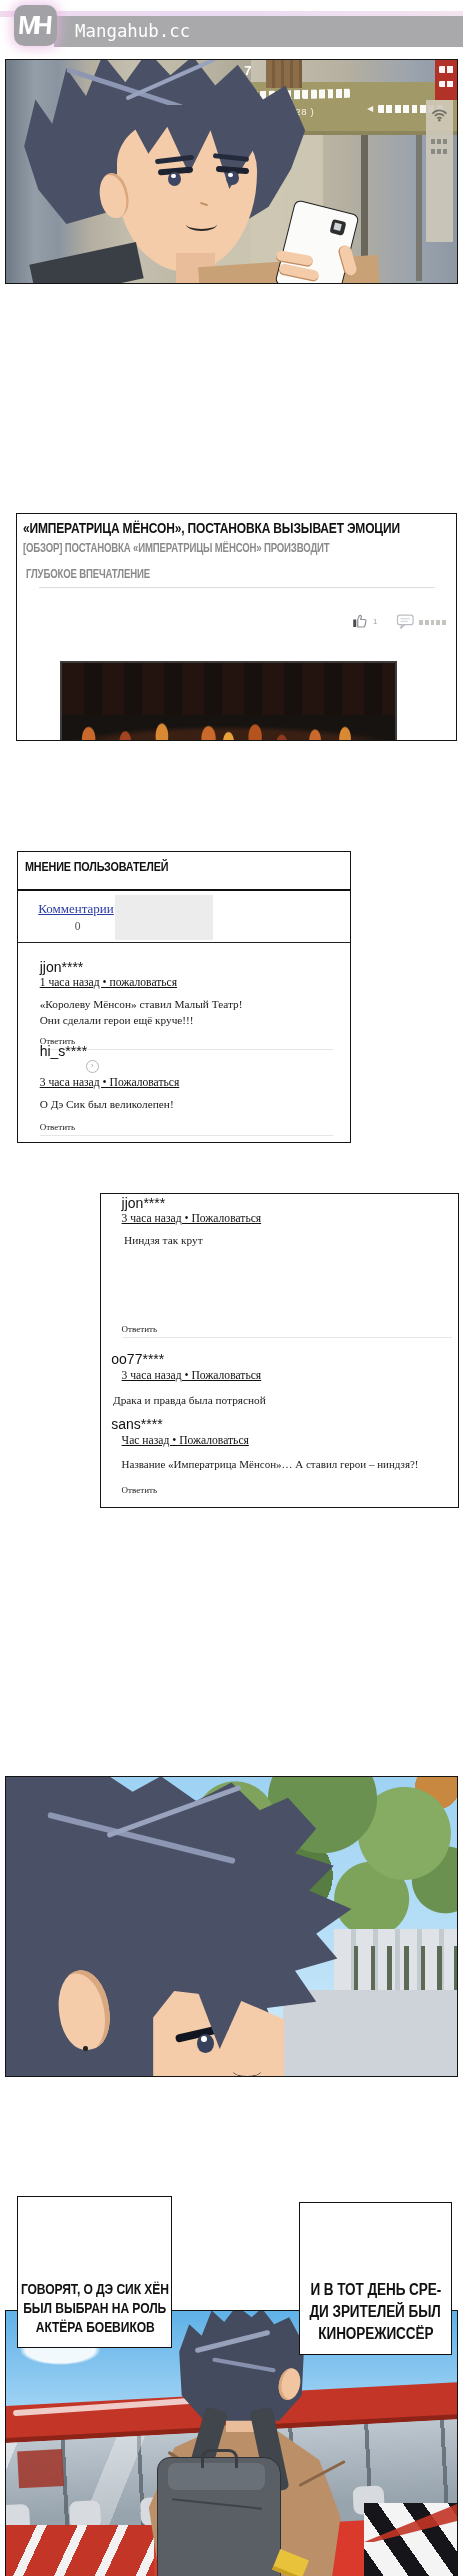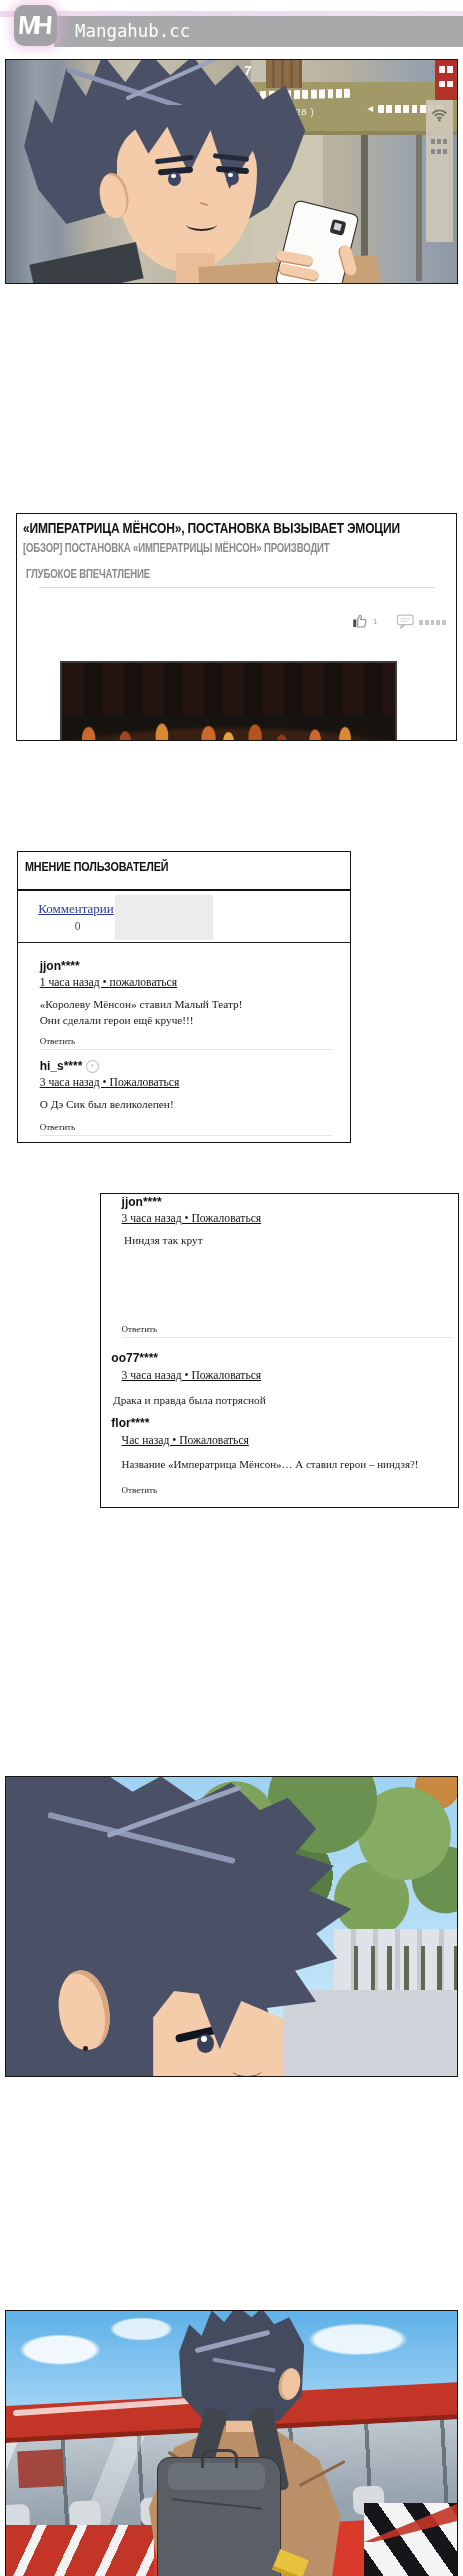--- a/index.html
+++ b/index.html
@@ -5,21 +5,21 @@
   html,body{margin:0;padding:0;background:#ffffff;}
   .page{position:relative;width:464px;height:2576px;background:#fff;overflow:hidden;
         font-family:"Liberation Sans",sans-serif;}
   .a{position:absolute;}
   .panel{position:absolute;border:1.9px solid #141414;box-sizing:border-box;overflow:hidden;background:#fff;}
   .cond{font-family:"Liberation Sans",sans-serif;font-weight:700;transform:scaleX(.8);
         transform-origin:0 50%;white-space:nowrap;letter-spacing:-0.2px;color:#111;}
   .condc{font-family:"Liberation Sans",sans-serif;font-weight:700;transform:scaleX(.78);
         transform-origin:50% 50%;white-space:nowrap;letter-spacing:-0.1px;color:#111;}
   .ser{font-family:"Liberation Serif",serif;color:#1c1c1c;}
-  .uname{font-family:"Liberation Sans",sans-serif;font-weight:700;font-size:12px;color:#111;}
+  .uname{font-family:"Liberation Sans",sans-serif;font-weight:400;font-size:14px;color:#111;}
   .meta{font-family:"Liberation Serif",serif;font-size:11.6px;color:#111;text-decoration:underline;}
   .ctext{font-family:"Liberation Serif",serif;font-size:11.3px;color:#1a1a1a;}
   .reply{font-family:"Liberation Serif",serif;font-size:9px;color:#222;}
   .hline{position:absolute;background:#e6e6e6;height:0.6px;}
   .ftext{position:absolute;background:repeating-linear-gradient(90deg,rgba(255,255,255,.95) 0 5.8px,rgba(255,255,255,0) 5.8px 8.4px);
          border-radius:1.3px;}
   .ftextd{position:absolute;background:repeating-linear-gradient(90deg,rgba(120,120,112,.8) 0 3.9px,rgba(0,0,0,0) 3.9px 5.8px);}
   .spike-hair{background:#4a5166;}
   .skin{background:#f4cca9;}
   .speech{position:absolute;background:#fff;border:1.9px solid #111;box-sizing:border-box;
@@ -164,42 +164,42 @@
     <div class="a ser" style="left:57px;top:68px;font-size:11.6px;color:#555;">0</div>
     <div class="a" style="left:0;top:90px;width:100%;height:1px;background:#222;"></div>
 
     <div class="a uname" style="left:22px;top:107px;">jjon****</div>
     <div class="a meta" style="left:22px;top:124px;">1 часа назад • пожаловаться</div>
     <div class="a ctext" style="left:22px;top:146px;">«Королеву Мёнсон» ставил Малый Театр!</div>
     <div class="a ctext" style="left:22px;top:162px;">Они сделали герои ещё круче!!!</div>
     <div class="a reply" style="left:22px;top:184px;">Ответить</div>
     <div class="hline" style="left:22px;top:197px;width:293px;"></div>
 
-    <div class="a uname" style="left:22px;top:207px;">hi_s****</div>
+    <div class="a uname" style="left:22px;top:191px;">hi_s****</div>
     <div class="a" style="left:68px;top:208px;width:11px;height:11px;border:1px solid #b5b5b5;
          border-radius:50%;color:#9a9a9a;font-size:7.7px;line-height:10.3px;text-align:center;">›</div>
     <div class="a meta" style="left:22px;top:224px;">3 часа назад • Пожаловаться</div>
     <div class="a ctext" style="left:22px;top:246px;">О Дэ Сик был великолепен!</div>
     <div class="a reply" style="left:22px;top:270px;">Ответить</div>
     <div class="hline" style="left:22px;top:283px;width:293px;"></div>
   </div>
 
   <div class="panel" style="left:100px;top:1193px;width:359px;height:315px;border-width:1.6px;">
 
     <div class="a uname" style="left:20.6px;top:1.3px;">jjon****</div>
     <div class="a meta" style="left:20.6px;top:18px;">3 часа назад • Пожаловаться</div>
     <div class="a ctext" style="left:23px;top:40px;">Ниндзя так крут</div>
     <div class="a reply" style="left:20.6px;top:130px;">Ответить</div>
     <div class="hline" style="left:20.6px;top:143px;width:330px;"></div>
 
     <div class="a uname" style="left:10.3px;top:157px;">oo77****</div>
     <div class="a meta" style="left:20.6px;top:175px;">3 часа назад • Пожаловаться</div>
     <div class="a ctext" style="left:12px;top:200px;">Драка и правда была потрясной</div>
 
-    <div class="a uname" style="left:10.3px;top:222px;">flor****</div>
+    <div class="a uname" style="left:10.3px;top:222px;">sans****</div>
     <div class="a meta" style="left:20.6px;top:240px;">Час назад • Пожаловаться</div>
     <div class="a ctext" style="left:20.6px;top:264px;font-size:11px;">Название «Императрица Мёнсон»… А ставил герои – ниндзя?!</div>
     <div class="a reply" style="left:20.6px;top:291px;">Ответить</div>
   </div>
 
   <div class="panel" style="left:5.2px;top:1776px;width:453px;height:301px;background:#9ed2f3;">
     <div class="a" style="left:0;top:0;width:100%;height:100%;
          background:linear-gradient(180deg,#9ed2f3,#bfe3f8 70%,#d7edfb);"></div>
     <div class="a" style="left:180px;top:-13px;width:273px;height:193px;background:
       radial-gradient(circle at 18% 30%, #7fa35c 0 40px, transparent 41px),
@@ -304,15 +304,25 @@
     <div class="a" style="left:151px;top:146px;width:122px;height:122px;background:#5a5f66;
          border:1.9px solid #2e3237;border-radius:13px 16.7px 5.2px 5.2px;">
       <div class="a" style="left:10.3px;top:5.2px;width:97px;height:27px;background:#6a7077;border-radius:7.7px;"></div>
       <div class="a" style="left:43px;top:-9px;width:31px;height:15.5px;border:3.9px solid #3a3e44;border-bottom:none;border-radius:9px 9px 0 0;"></div>
       <div class="a" style="left:14px;top:45px;width:90px;height:1.9px;background:#3e434a;transform:rotate(6deg);"></div>
     </div>
     <div class="a" style="left:269px;top:243px;width:31px;height:22px;background:#e8c23a;transform:rotate(22deg);
          box-shadow:inset 0 -3.9px 0 #c79f22;"></div>
   </div>
 
+  <div class="speech" style="left:17.4px;top:2196px;width:155px;height:152px;">
+    <div class="ln condc" style="font-size:15.5px;">ГОВОРЯТ, О ДЭ СИК ХЁН</div>
+    <div class="ln condc" style="font-size:15.5px;">БЫЛ ВЫБРАН НА РОЛЬ</div>
+    <div class="ln condc" style="font-size:15.5px;">АКТЁРА БОЕВИКОВ</div>
+  </div>
+  <div class="speech" style="left:299px;top:2202px;width:153px;height:153px;">
+    <div class="ln condc" style="font-size:17.4px;line-height:22px;">И В ТОТ ДЕНЬ СРЕ-</div>
+    <div class="ln condc" style="font-size:17.4px;line-height:22px;">ДИ ЗРИТЕЛЕЙ БЫЛ</div>
+    <div class="ln condc" style="font-size:17.4px;line-height:22px;">КИНОРЕЖИССЁР</div>
+  </div>
 
 </div>
 
 
 </body></html>

